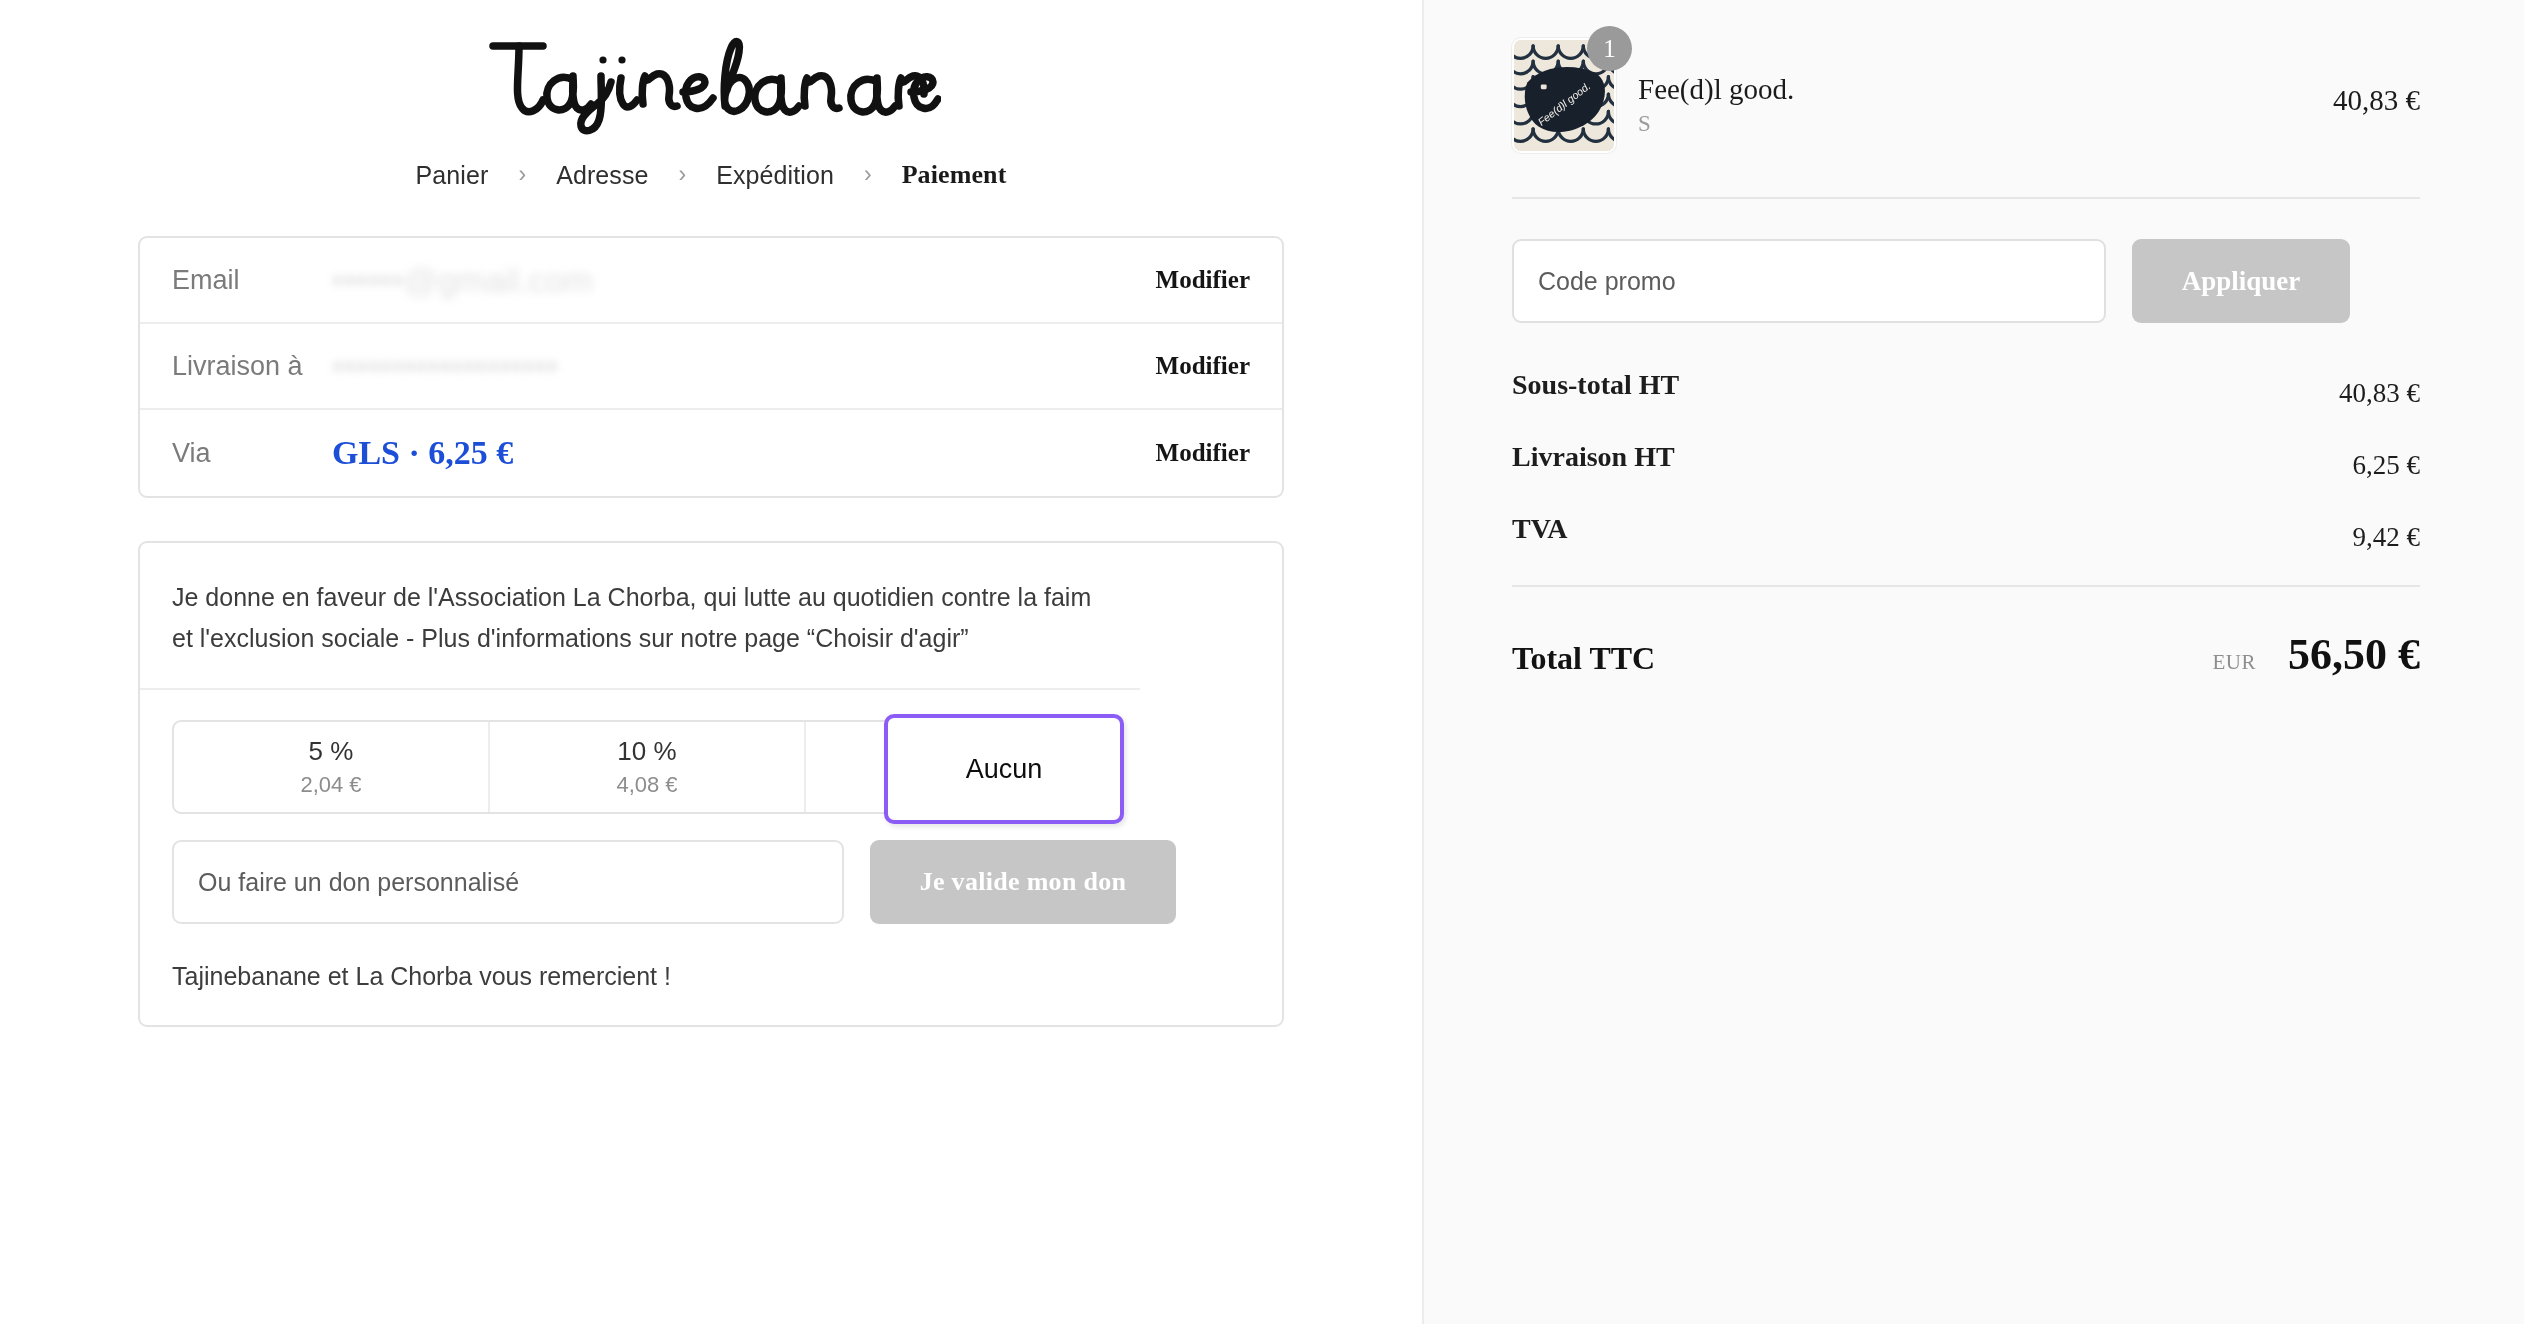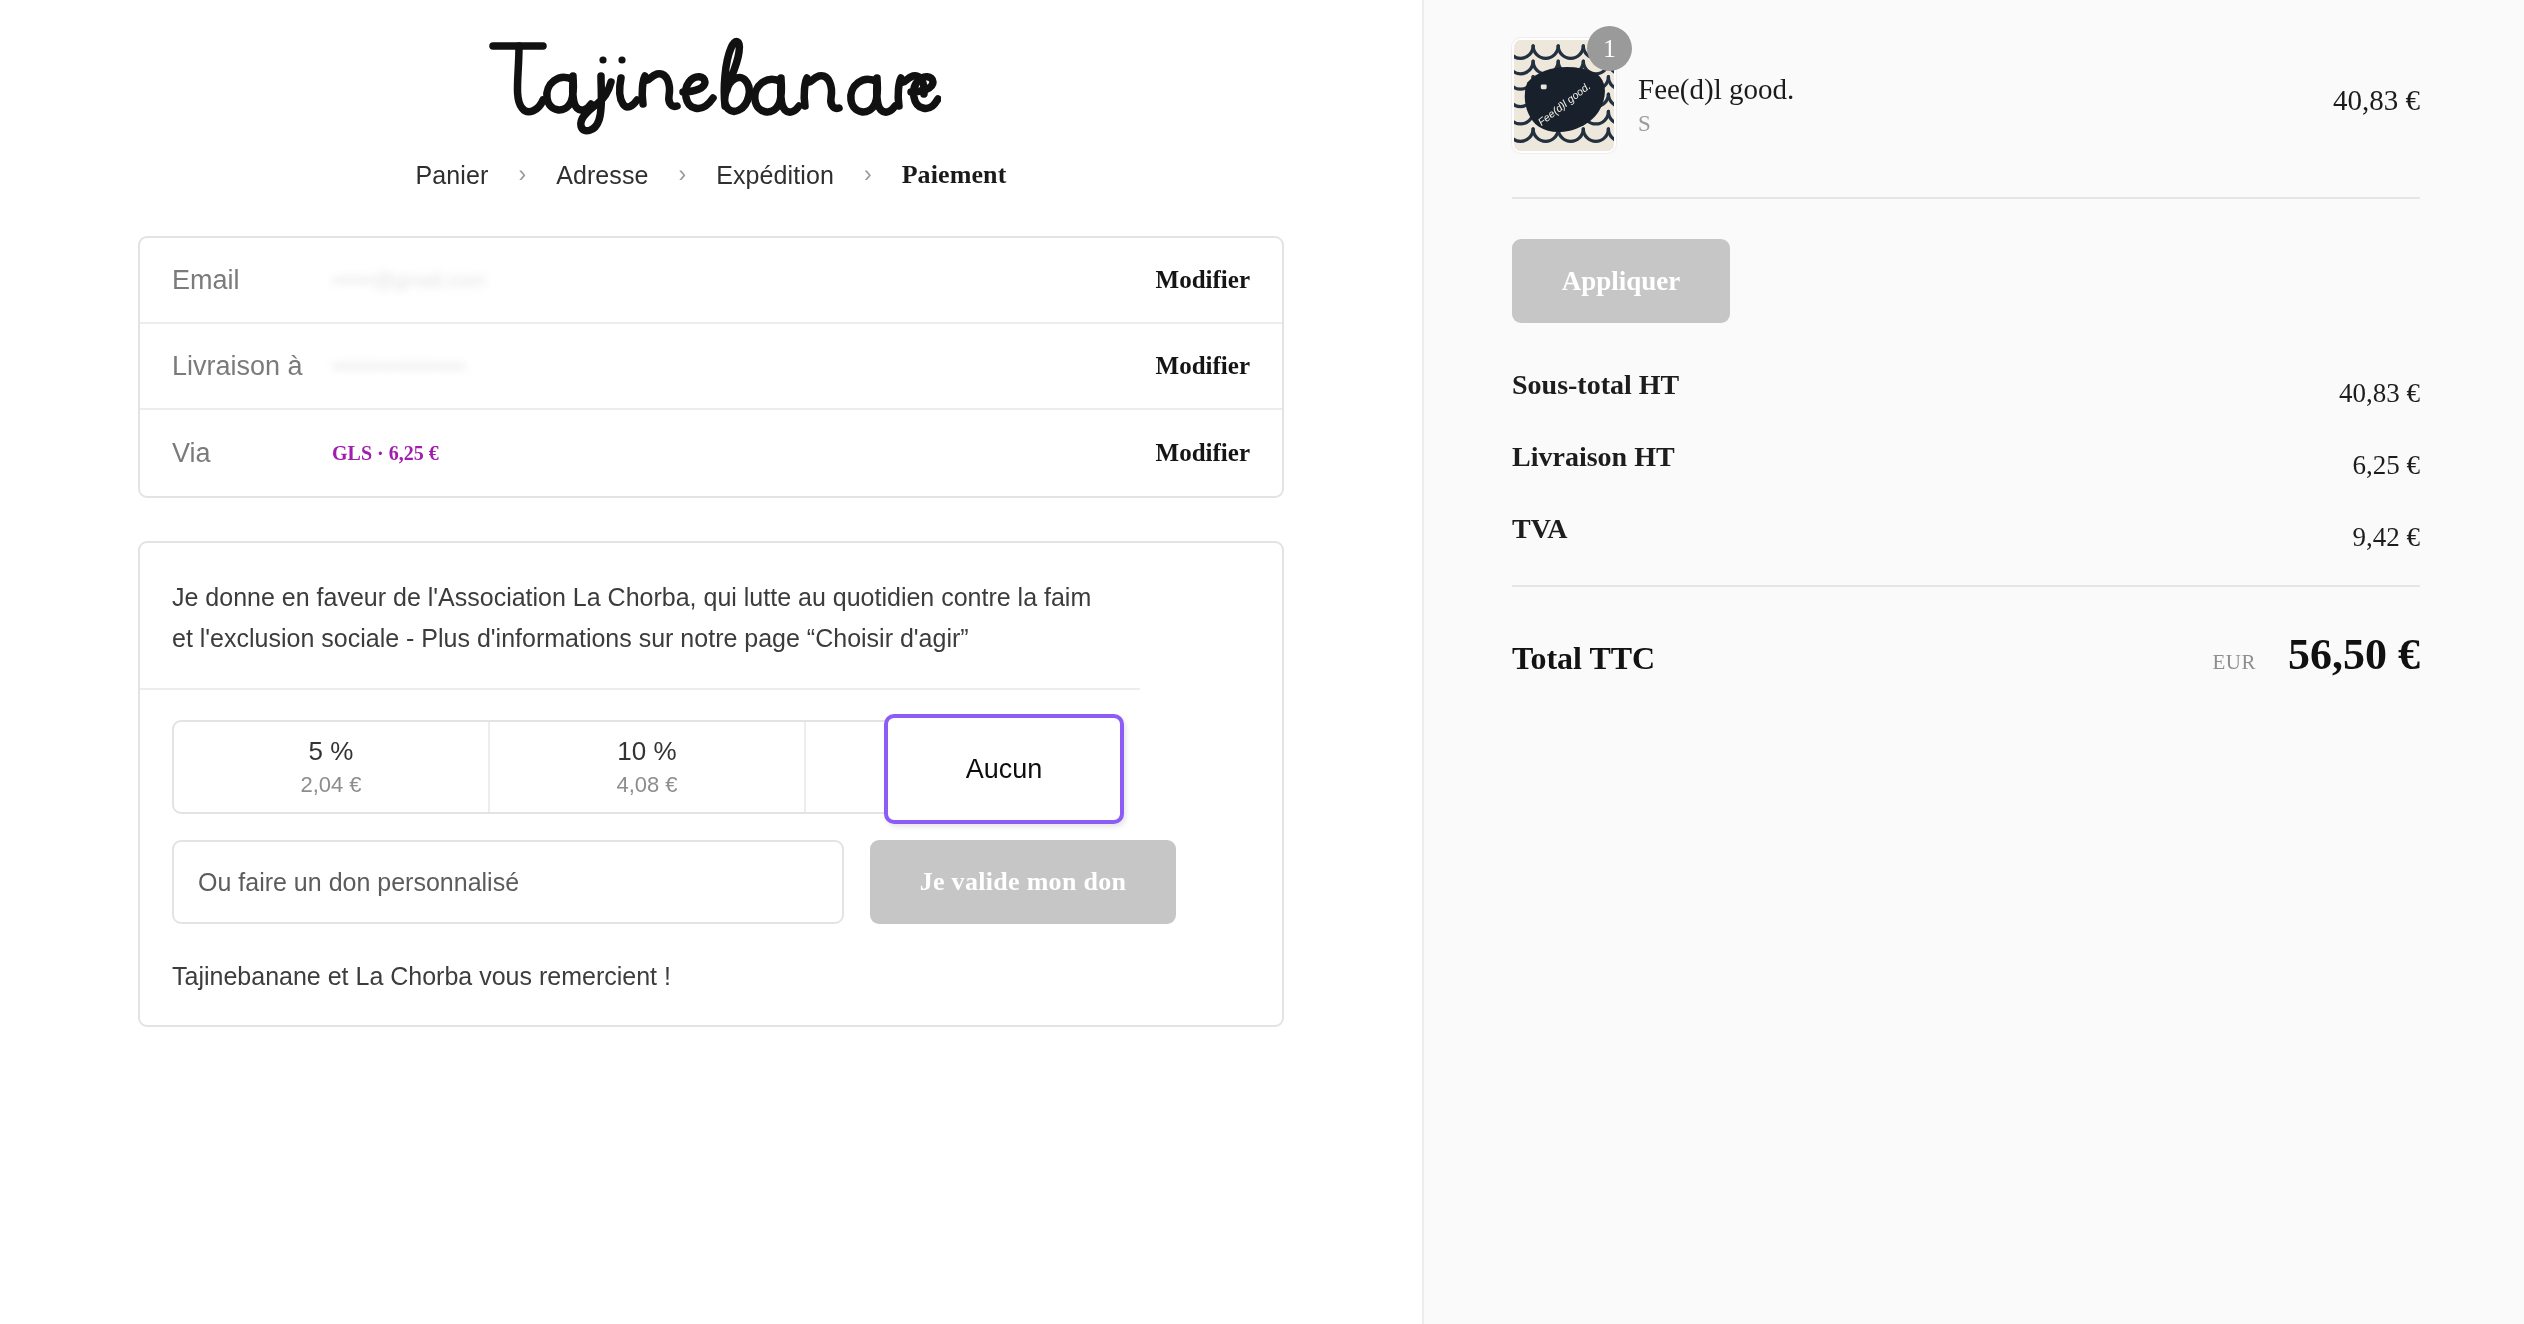--- a/index.html
+++ b/index.html
@@ -94,22 +94,22 @@
     width: 160px;
     flex: 0 0 160px;
     color: #7b7b7b;
     font-size: 27px;
     font-family: "Liberation Sans", sans-serif;
   }
   .sum-value {
     flex: 1 1 auto;
     font-family: "Liberation Serif", serif;
     font-weight: 700;
-    font-size: 20px;
-    color: #a21caf;
+    font-size: 34px;
+    color: #1d4ed8;
   }
   .sum-value.redacted {
     color: #c9c9c9;
     filter: blur(4.2px);
     opacity: .55;
     font-weight: 400;
     font-family: "Liberation Sans", sans-serif;
   }
   .sum-edit {
     flex: 0 0 auto;
@@ -562,20 +562,21 @@
         <div class="prod-name">Fee(d)l good.</div>
         <div class="prod-variant">S</div>
       </div>
 
       <div class="prod-price">40,83 €</div>
     </div>
 
     <div class="side-divider"></div>
 
     <div class="promo-row">
+      <input class="promo-input" type="text" placeholder="Code promo" style="">
       <button class="promo-btn">Appliquer</button>
     </div>
 
     <div class="totals">
 
       <div class="total-row">
         <span class="total-label">Sous-total HT</span>
         <span class="total-value">40,83 €</span>
       </div>
 

